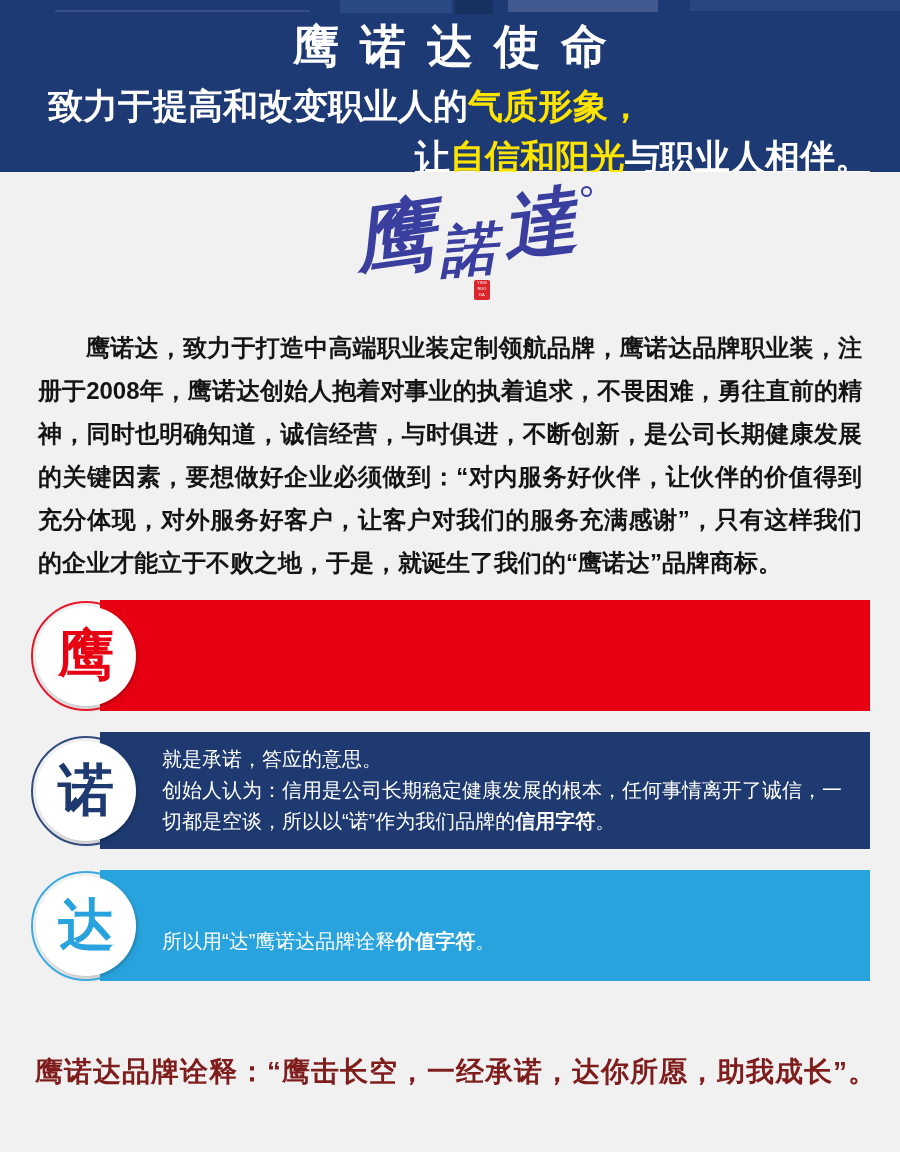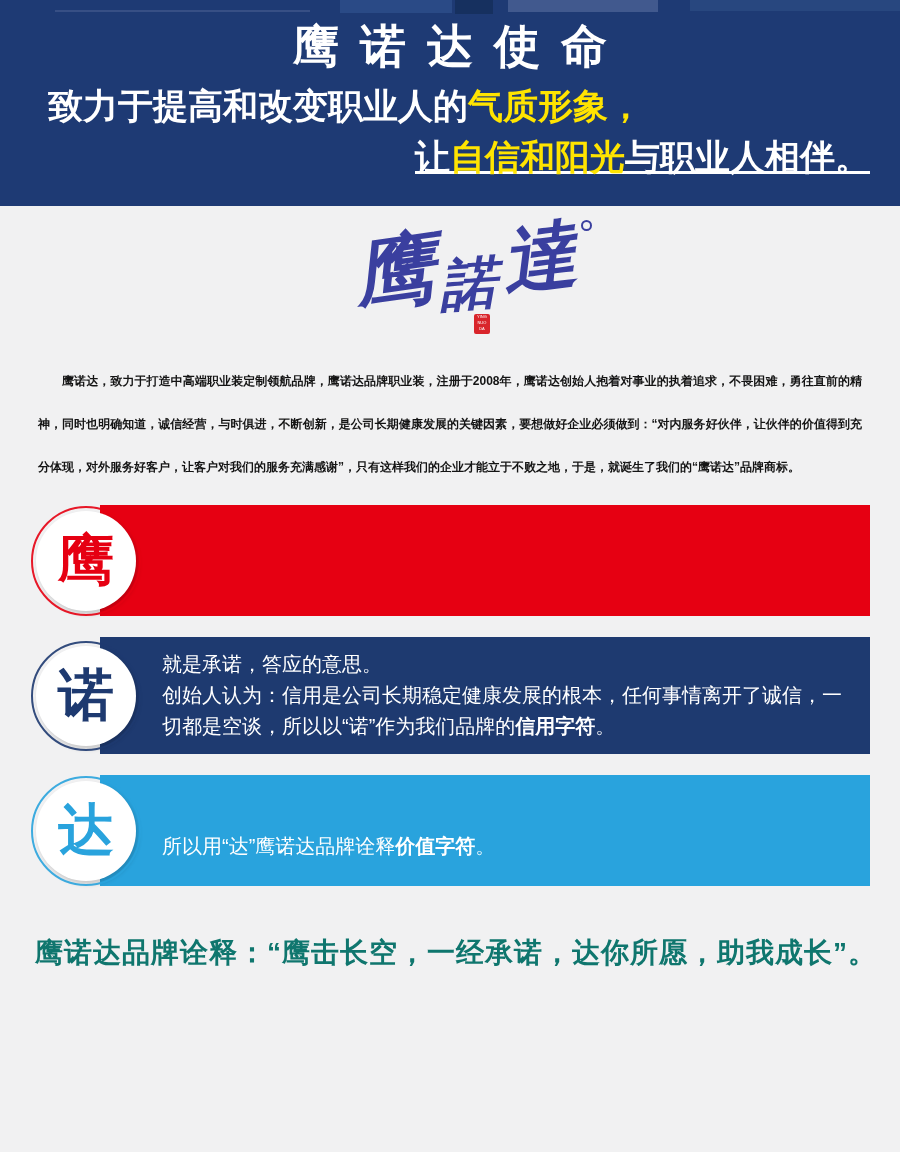--- a/index.html
+++ b/index.html
@@ -8,21 +8,21 @@
     height:1152px;
     background:#f1f1f2;
     font-family:"Liberation Sans","DejaVu Sans",sans-serif;
     overflow:hidden;
     position:relative;
   }
 
   
   .header {
     position:relative;
-    height:206px;
+    height:172px;
     background:#1e3a74;
     overflow:hidden;
   }
   .remnant { position:absolute; }
   .remnant-1 { left:55px;  top:10px; width:255px; height:2px;  background:#4c6193; opacity:.55; }
   .remnant-2 { left:340px; top:0;    width:112px; height:13px; background:#2a4a86; }
   .remnant-3 { left:455px; top:0;    width:38px;  height:14px; background:#16305f; }
   .remnant-4 { left:508px; top:0;    width:150px; height:12px; background:#41598e; }
   .remnant-5 { left:690px; top:0;    width:210px; height:11px; background:#28477f; }
 
@@ -74,21 +74,21 @@
     font-style:normal;
     font-size:4px; line-height:6px;
     font-weight:400;
     text-align:center;
     border-radius:2px;
   }
 
   
   .intro {
     margin:10px 38px 0 38px;
-    font-size:12px;
+    font-size:24px;
     line-height:43px;
     font-weight:600;
     color:#141414;
     text-align:justify;
     text-indent:2em;
   }
 
   
   .banners { margin-top:16px; }
   .banner {
@@ -131,26 +131,26 @@
     color:#ffffff;
     font-size:20px;
     line-height:31px;
     font-weight:400;
     width:100%;
   }
   .banner-text .bd { font-weight:800; }
 
   
   .slogan {
-    margin-top:48px;
+    margin-top:72px;
     text-align:center;
     padding-left:12px;
     font-size:28px;
     font-weight:700;
-    color:#0f766e;
+    color:#7f1d1d;
     letter-spacing:1px;
   }
 </style>
 </head>
 <body>
 
 <div class="header">
   <div class="remnant remnant-1"></div>
   <div class="remnant remnant-2"></div>
   <div class="remnant remnant-3"></div>

